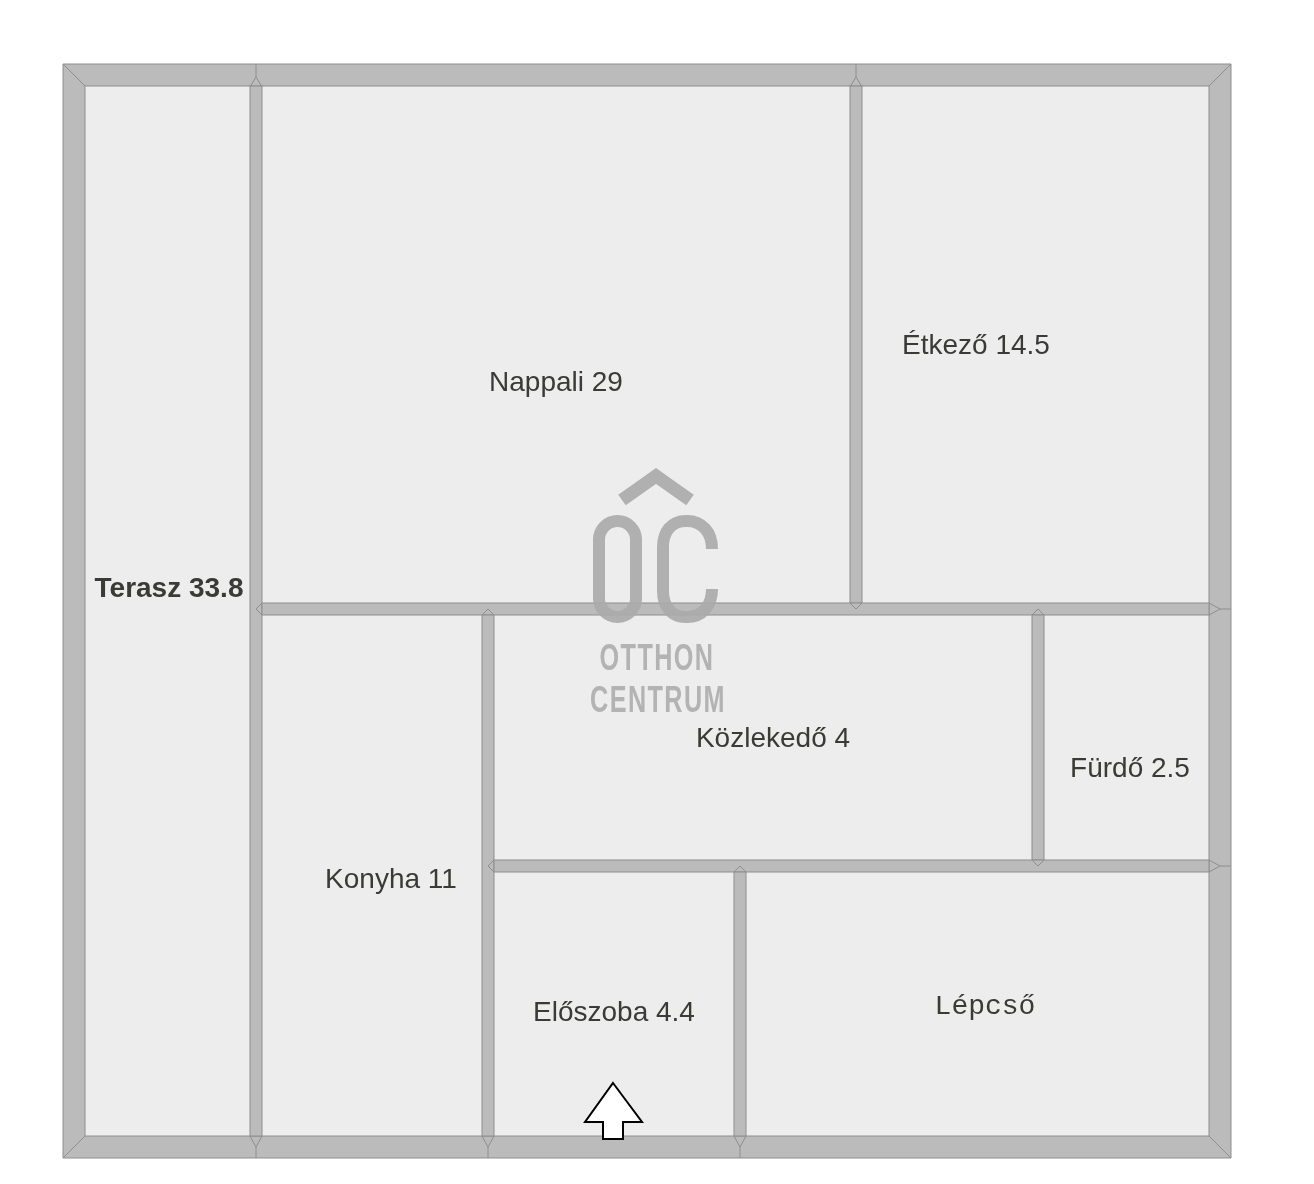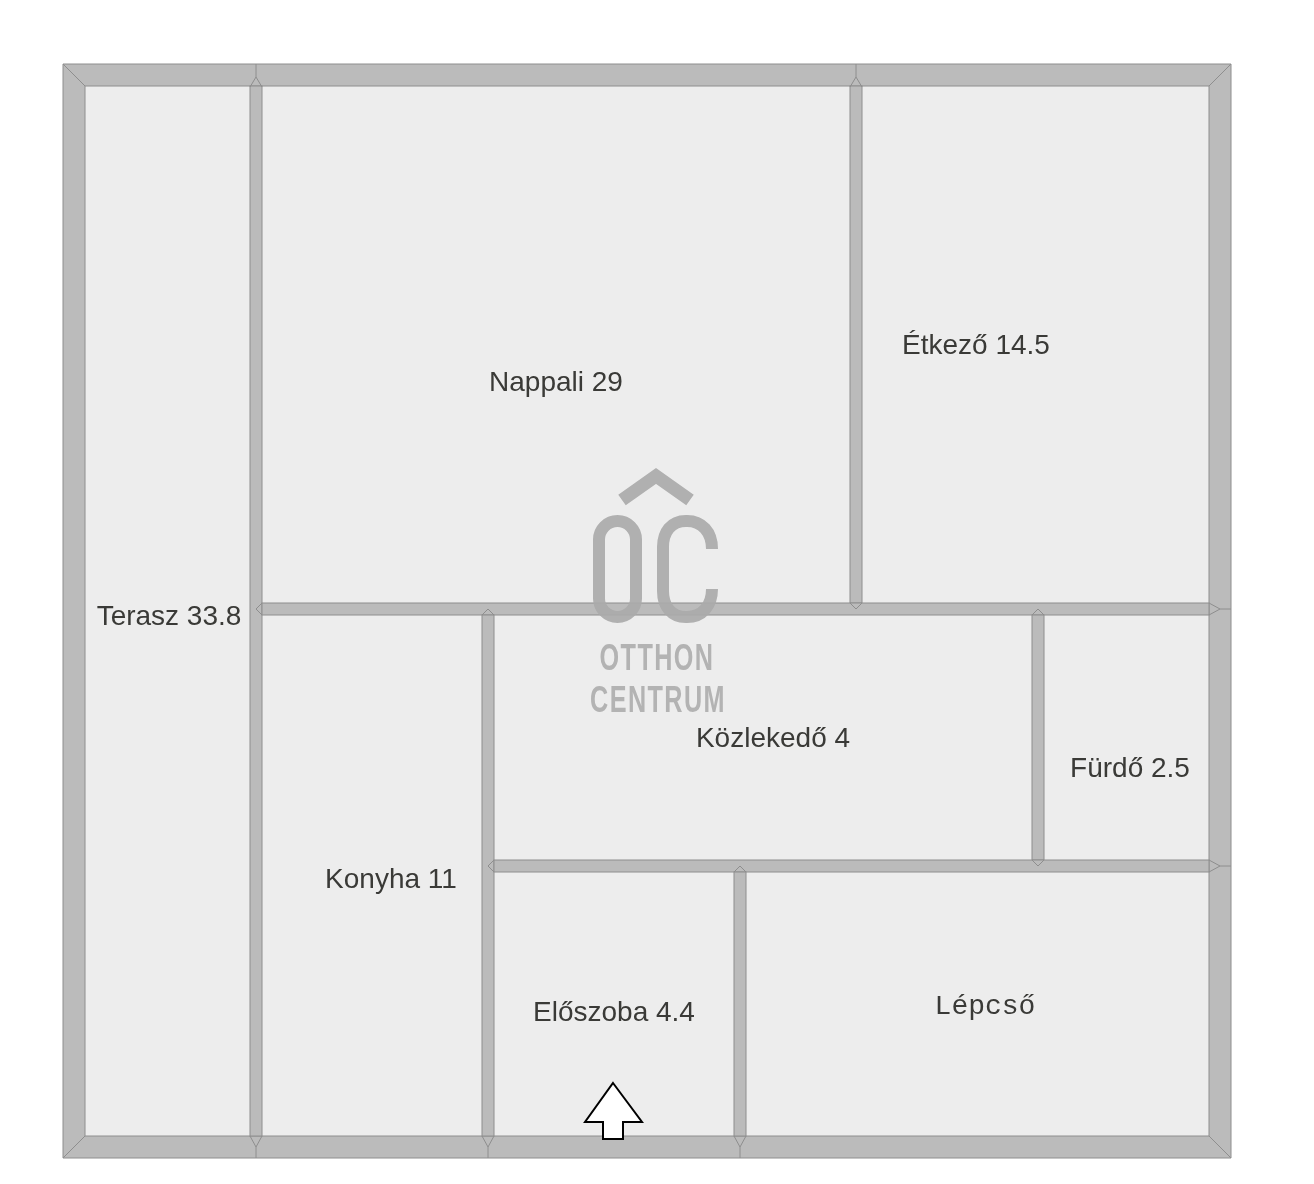--- a/index.html
+++ b/index.html
@@ -95,21 +95,21 @@
         <path class="logo-shape" stroke-width="12" d="M712 549 C712 532 702 521 687 521 L686 521 C671 521 663 532 663 547 L663 591 C663 606 671 617 686 617 L687 617 C702 617 712 606 712 589"></path>
       </g>
     </g>
 
     <polygon class="arrow" points="613,1083 642,1122 623,1122 623,1139 603,1139 603,1122 585,1122"></polygon>
   </svg>
 
   <div class="logo-word" style="left:657px;top:640px;">OTTHON</div>
   <div class="logo-word" style="left:658px;top:682px;">CENTRUM</div>
 
-  <div class="room-label" style="left:169px;top:616px;">Terasz 33.8</div>
+  <div class="room-label" style="left:169px;top:588px;font-weight:bold;">Terasz 33.8</div>
   <div class="room-label" style="left:556px;top:347px;margin-top:35px;">Nappali 29</div>
   <div class="room-label" style="left:976px;top:345px;">Étkező 14.5</div>
   <div class="room-label" style="left:391px;top:879px;">Konyha 11</div>
   <div class="room-label" style="left:773px;top:738px;">Közlekedő 4</div>
   <div class="room-label" style="left:1130px;top:768px;">Fürdő 2.5</div>
   <div class="room-label" style="left:614px;top:1012px;">Előszoba 4.4</div>
   <div class="room-label" style="left:985px;top:1006px;font-family:Liberation Mono, monospace;">Lépcső</div>
 
 </div>
 

